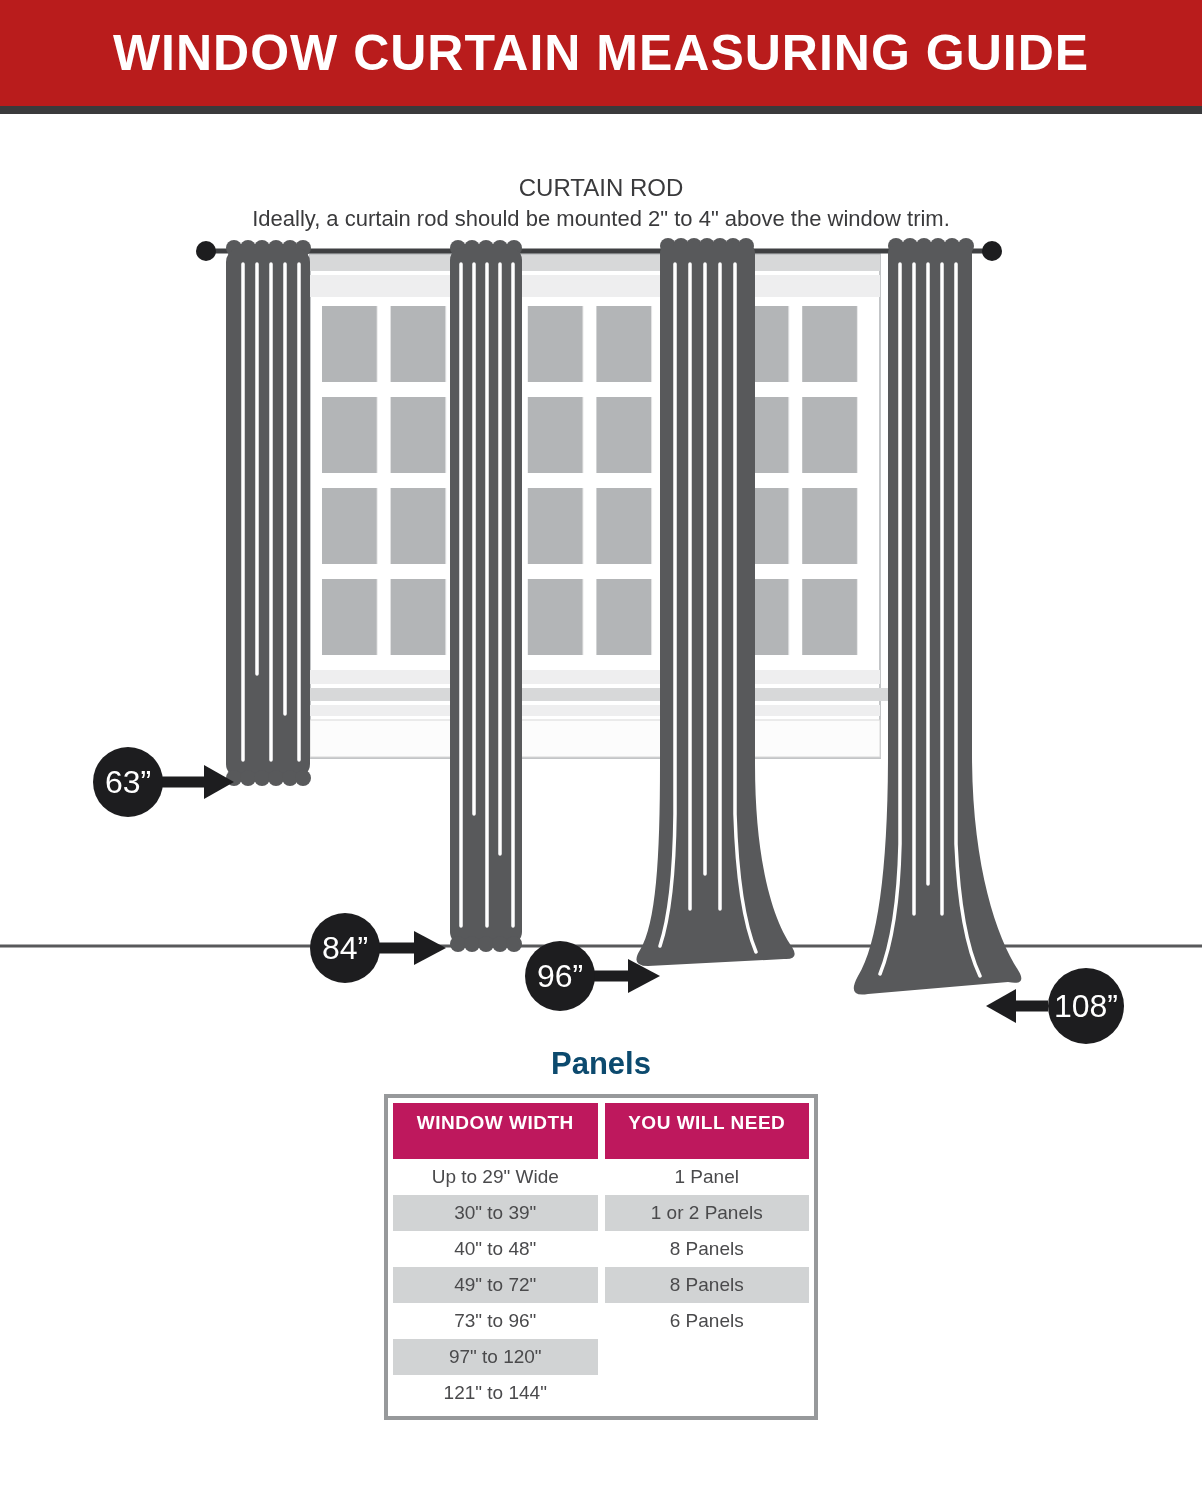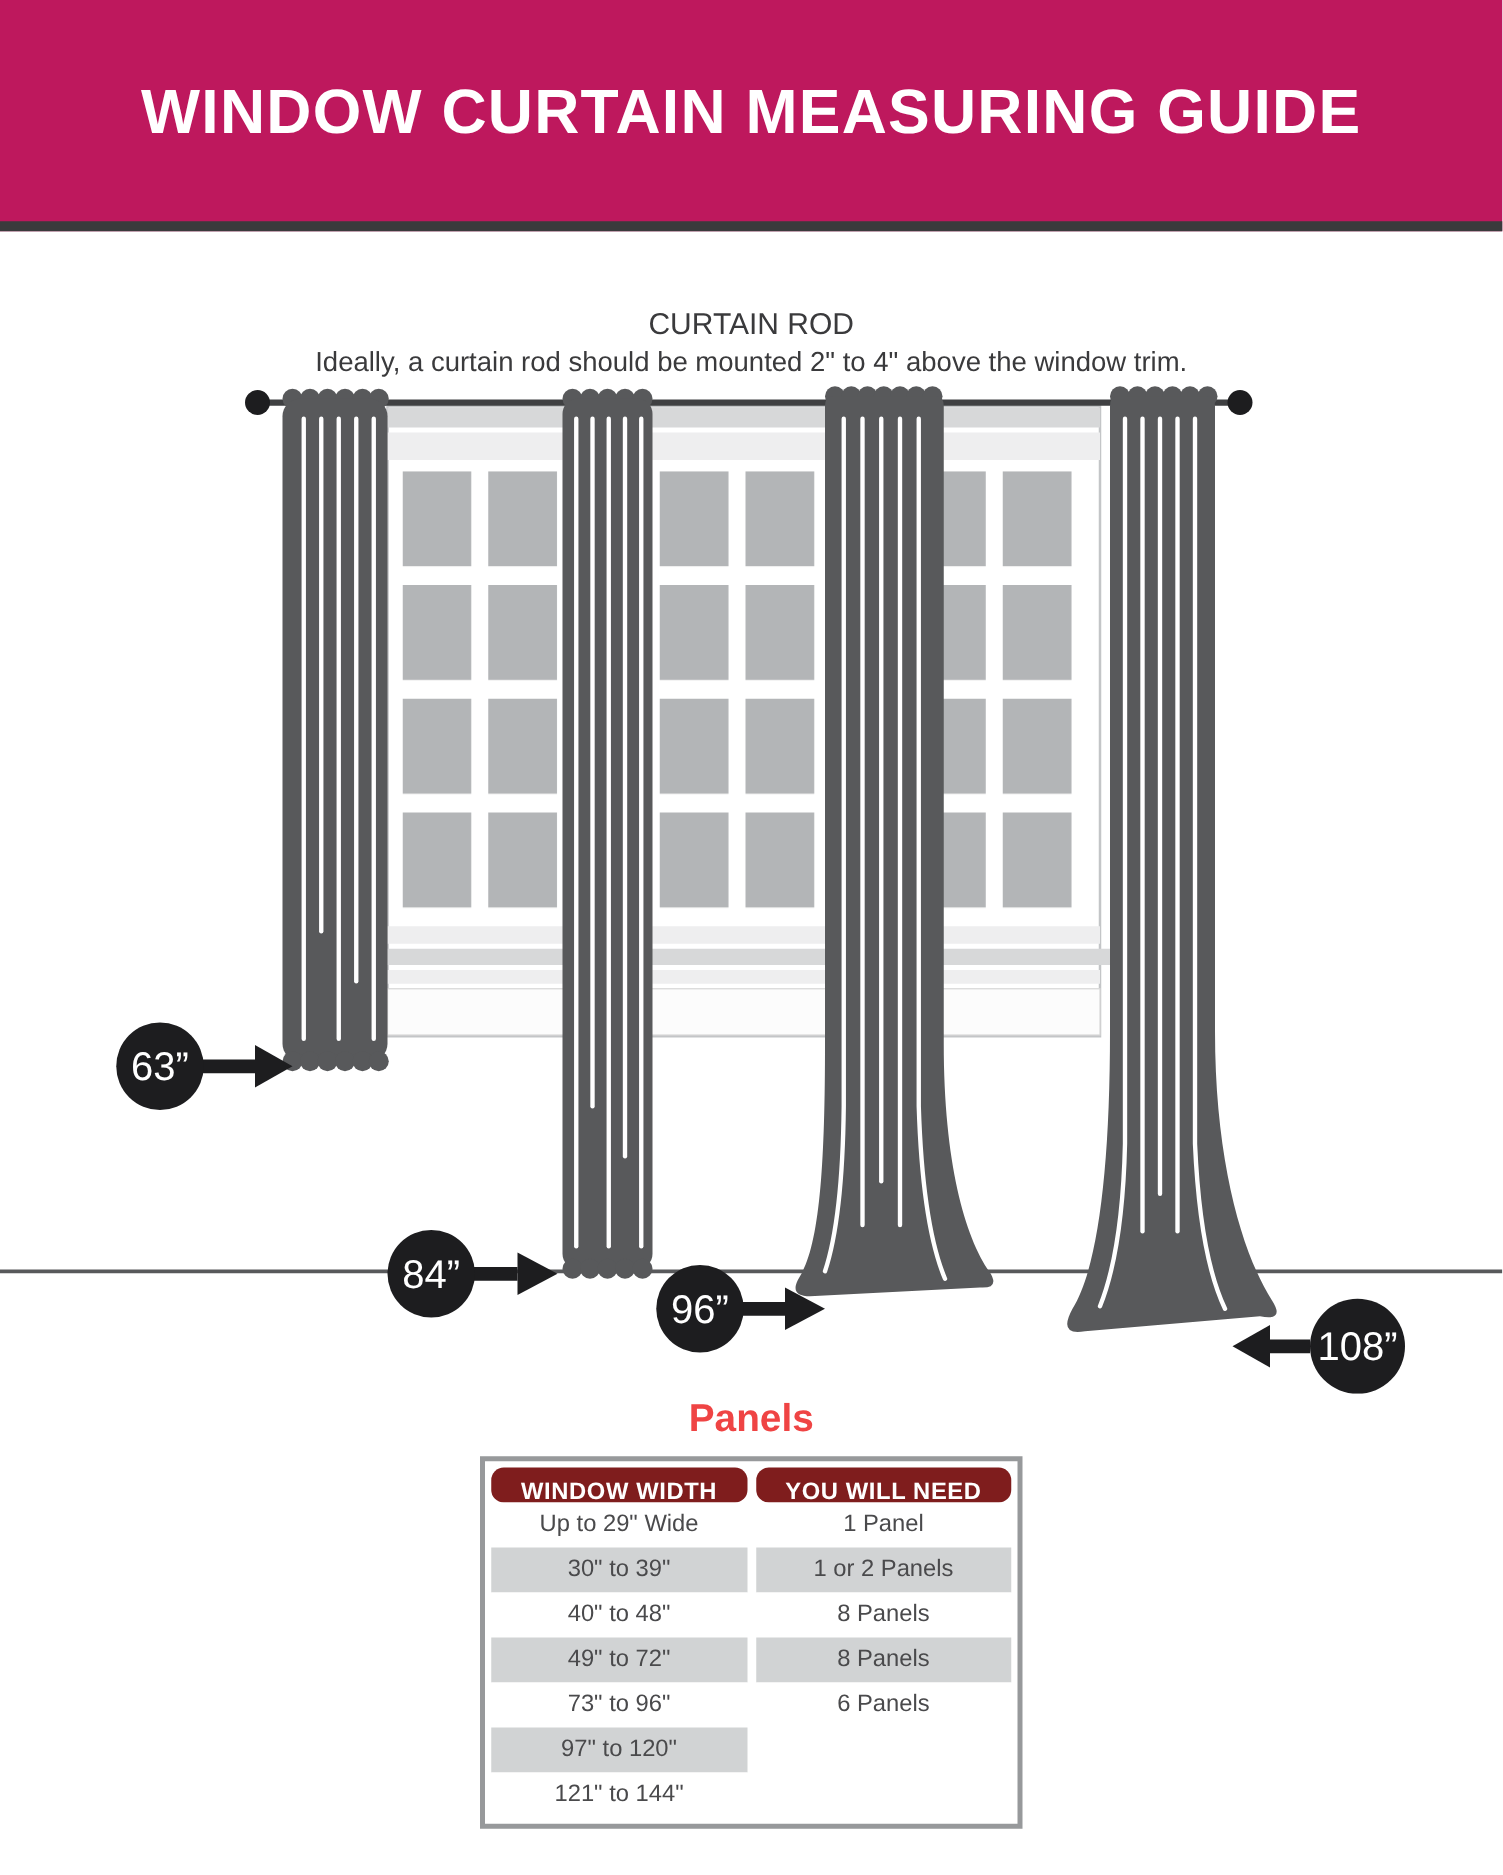--- a/index.html
+++ b/index.html
@@ -1,44 +1,44 @@
 <!DOCTYPE html>
 <html><head>
 <meta charset="utf-8">
 <style>
   * { margin:0; padding:0; box-sizing:border-box; }
   html,body { width:1202px; height:1500px; background:#ffffff;
     font-family:"Liberation Sans", sans-serif; overflow:hidden; }
 
   
-  .header { height:185px; background:#be185d; border-bottom:8px solid #3a3a3c;
+  .header { height:114px; background:#b91c1c; border-bottom:8px solid #3a3a3c;
     display:flex; align-items:center; justify-content:center; }
   .header .title { color:#ffffff; font-size:50px; font-weight:bold; letter-spacing:1px; }
 
   
   svg { display:block; }
   svg text { font-family:"Liberation Sans", sans-serif; }
   .rod-title { font-size:24px; fill:#3a3a3c; }
   .rod-sub { font-size:22px; fill:#3a3a3c; }
   .badge-circle { fill:#1d1d1f; }
   .badge-text { font-size:32px; fill:#ffffff; text-anchor:middle; }
   .arrow-line { stroke:#1d1d1f; stroke-width:11; }
   .arrow-head { fill:#1d1d1f; }
   .curtain { fill:#58595b; }
   .fold { stroke:#ffffff; stroke-width:3.5; stroke-linecap:round; fill:none; }
 
   
-  .panels-title { text-align:center; font-size:31px; font-weight:bold; color:#ef4444;
+  .panels-title { text-align:center; font-size:31px; font-weight:bold; color:#0c4a6e;
     margin:2px 0 12px; }
   .panels-table { width:434px; margin:0 auto; border:4px solid #97999b;
     background:#ffffff; padding:5px; }
   .table-grid { display:grid; grid-template-columns:1fr 1fr; column-gap:7px; }
   .col { display:flex; flex-direction:column; }
-  .col-header { background:#7f1d1d; color:#ffffff; font-weight:bold; font-size:19px;
-    text-align:center; height:28px; line-height:40px; letter-spacing:0.5px;border-radius:10px; }
+  .col-header { background:#be185d; color:#ffffff; font-weight:bold; font-size:19px;
+    text-align:center; height:56px; line-height:40px; letter-spacing:0.5px; }
   .cell { height:36px; line-height:36px; text-align:center; font-size:19px;
     color:#4a4a4c; background:#ffffff; }
   .cell.alt { background:#d1d3d4; }
 </style>
 </head>
 <body>
 
 <div class="header">
   <div class="title">WINDOW CURTAIN MEASURING GUIDE</div>
 </div>

